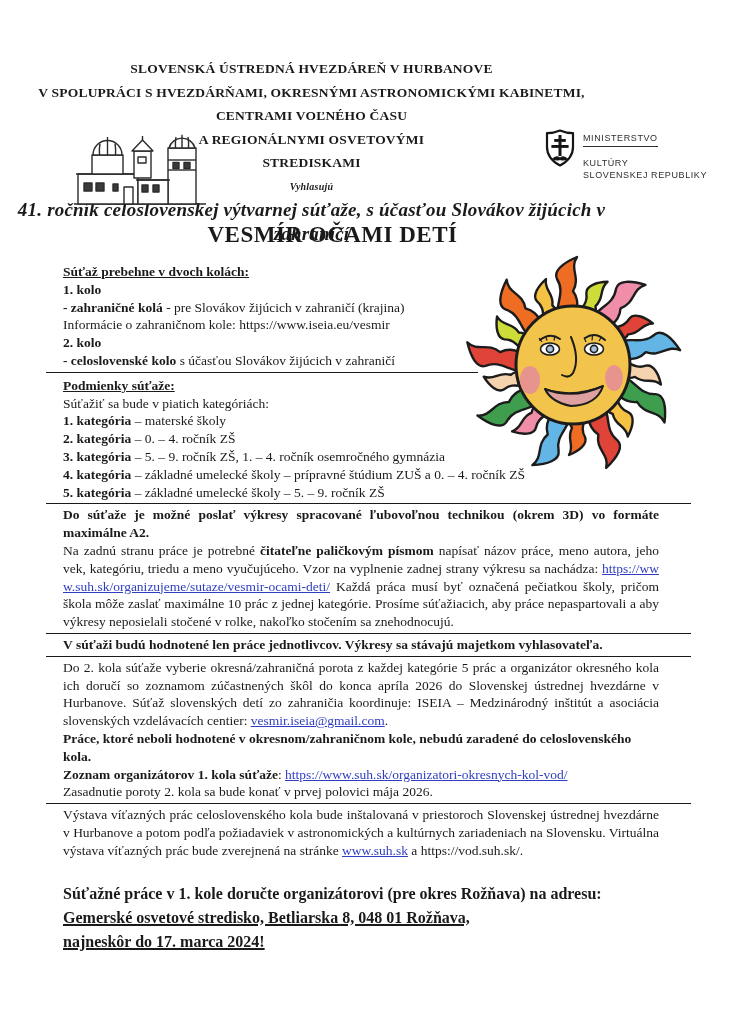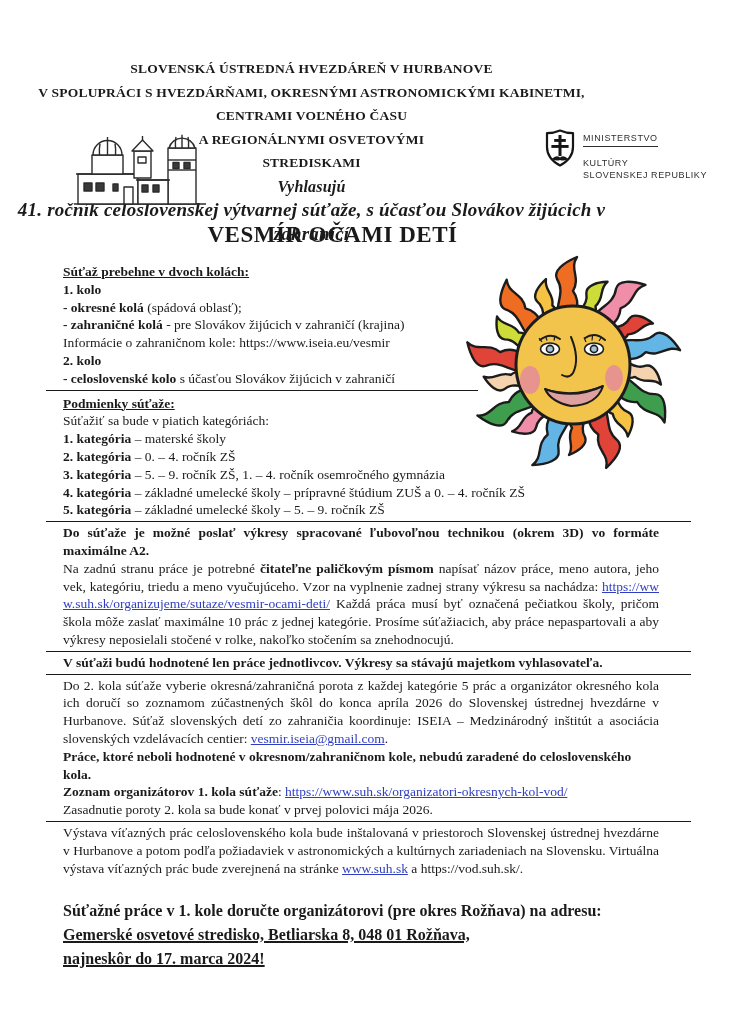--- a/index.html
+++ b/index.html
@@ -4,21 +4,21 @@
 <style>
   html,body{margin:0;padding:0;background:#9a9a9a;}
   .page{
     position:relative;width:733px;height:1024px;margin:0 auto;
     background:#ffffff;overflow:hidden;color:#1a1a1a;
     font-family:"Liberation Serif","DejaVu Serif",serif;
   }
   
   .header{position:absolute;left:0;top:57px;width:623px;text-align:center;
     font-weight:bold;font-size:13.5px;line-height:23.5px;letter-spacing:.2px;}
-  .header .it{font-style:italic;font-size:16px;}
+  .header .it{font-style:italic;font-size:10px;}
   .header .it2{font-style:italic;font-size:19px;}
   .obs{position:absolute;left:72px;top:124px;width:136px;height:84px;}
   .ministry{position:absolute;left:545px;top:129px;width:168px;display:flex;gap:8px;align-items:flex-start;}
   .ministry .txt{font-family:"Liberation Sans","DejaVu Sans",sans-serif;font-size:9px;
     line-height:12.5px;color:#2e2e2e;letter-spacing:.6px;text-align:left;padding-top:3px;}
   .ministry .txt .u{display:inline-block;border-bottom:1px solid #2e2e2e;padding-bottom:1px;margin-bottom:10px;}
   .doc-title{position:absolute;left:0;top:222px;width:665px;text-align:center;
     font-weight:bold;font-size:23px;letter-spacing:.5px;}
   
   .sun{position:absolute;left:447px;top:252px;width:252px;height:226px;}
@@ -163,21 +163,20 @@
 
       <path d="M-28,24 Q0,35 30,21 Q24,40 -2,41 Q-22,37 -28,24 Z" fill="#dfa0a0" stroke="#1c1c1c" stroke-width="2" stroke-linejoin="round"></path>
       <path d="M-28,24 Q0,33 30,21" fill="none" stroke="#1c1c1c" stroke-width="1.4"></path>
     </g>
   </svg>
 
   <div class="doc-body">
 
     <div class="line hd">Súťaž prebehne v dvoch kolách:</div>
     <div class="line b">1. kolo</div>
-    <div class="line"><b>- okresné kolá</b><span> (spádová oblasť);</span></div>
     <div class="line"><b>- zahraničné kolá</b><span> - pre Slovákov žijúcich v zahraničí (krajina)</span></div>
     <div class="line">Informácie o zahraničnom kole: https://www.iseia.eu/vesmir</div>
     <div class="line b">2. kolo</div>
     <div class="line"><b>- celoslovenské  kolo</b><span> s účasťou Slovákov žijúcich v zahraničí</span></div>
     <div class="rule mid"></div>
 
     <div class="line hd mt4">Podmienky súťaže:</div>
     <div class="line">Súťažiť sa bude v piatich kategóriách:</div>
     <div class="line"><b>1. kategória</b><span> – materské školy</span></div>
     <div class="line"><b>2. kategória</b><span> – 0. – 4. ročník ZŠ</span></div>

